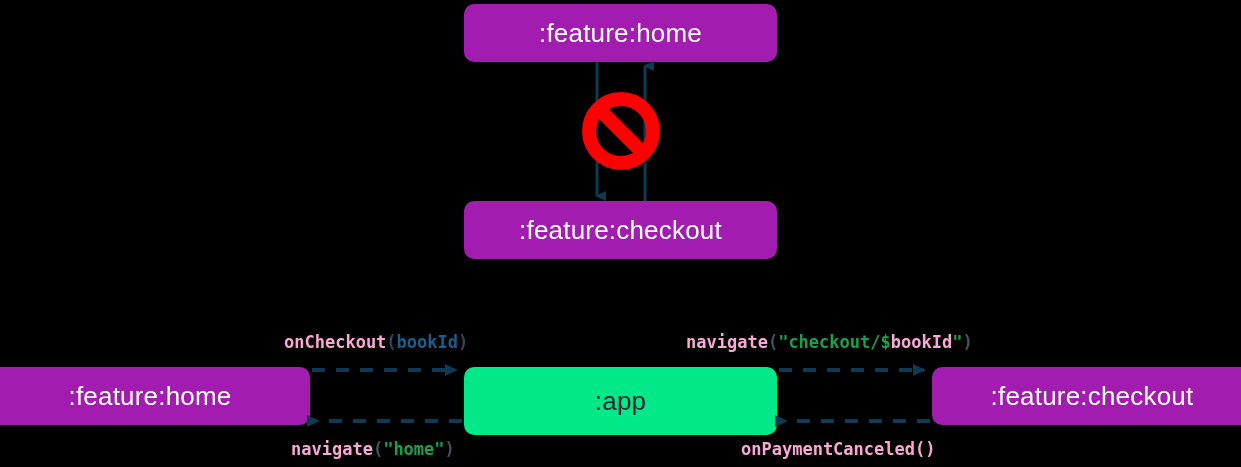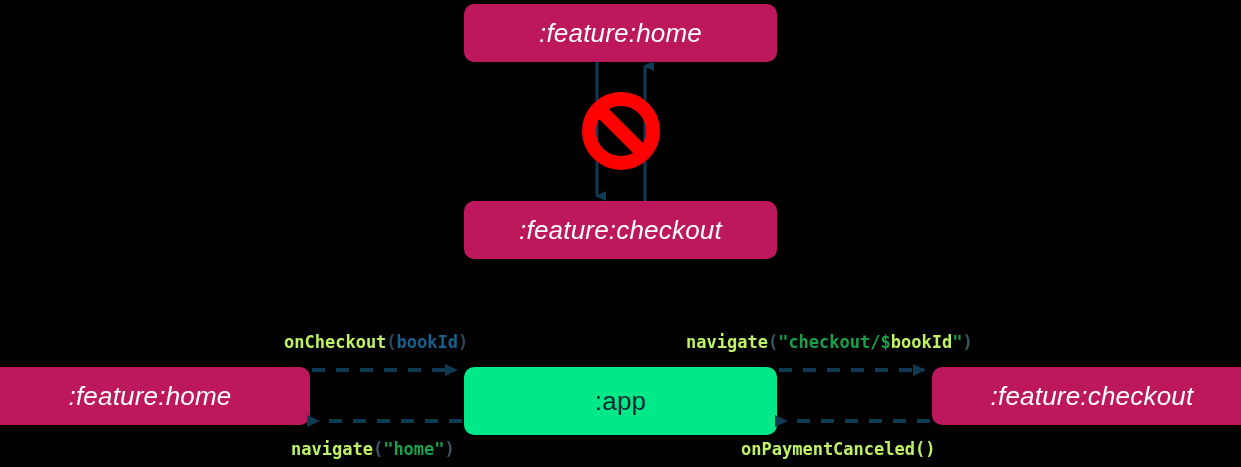--- a/index.html
+++ b/index.html
@@ -27,37 +27,36 @@
     align-items: center;
     justify-content: center;
     box-sizing: border-box;
     font-family: "Liberation Sans", sans-serif;
     font-size: 26px;
     font-weight: 400;
     letter-spacing: 0.2px;
     white-space: nowrap;
   }
   .node.orange {
-    background: #be185d;
+    background: #a21caf;
     color: #FFFFFF;
-    font-style: italic;
   }
   .node.green {
     background: #00E887;
     color: #0E2430;
   }
   .edge-label {
     position: absolute;
     font-family: "DejaVu Sans Mono", "Liberation Mono", monospace;
     font-size: 17px;
     font-weight: bold;
     white-space: nowrap;
     line-height: 1;
   }
-  .tk-fn   { color: #bef264; }
+  .tk-fn   { color: #f9a8d4; }
   .tk-id   { color: #15608C; }
   .tk-str  { color: #18A14B; }
   .tk-punc { color: #2F4858; }
   .tk-gray { color: #3C5663; }
 
   svg.overlay {
     position: absolute;
     left: 0; top: 0;
     width: 1241px;
     height: 467px;

